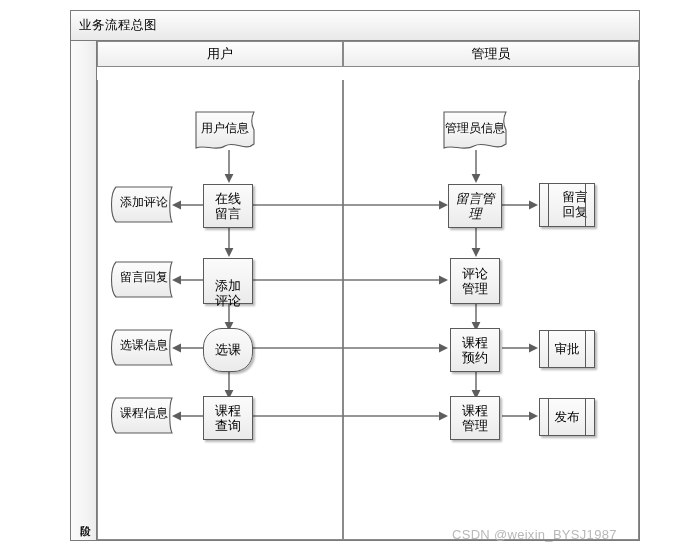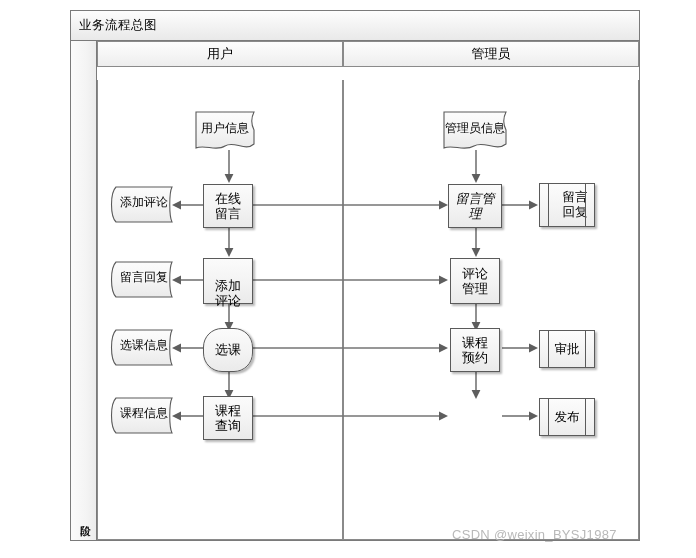--- a/index.html
+++ b/index.html
@@ -313,20 +313,23 @@
 
   <div class="node proc" style="left:448px;top:184px;width:54px;height:44px;">
     <span style="display:block;width:3.1em;font-style:italic;">留言管理</span>
   </div>
   <div class="node proc" style="left:450px;top:258px;width:50px;height:46px;">
     <span style="display:block;width:2.1em;">评论管理</span>
   </div>
   <div class="node proc" style="left:450px;top:328px;width:50px;height:44px;">
     <span style="display:block;width:2.1em;">课程预约</span>
   </div>
+  <div class="node proc" style="left:450px;top:396px;width:50px;height:44px;">
+    <span style="display:block;width:2.1em;">课程管理</span>
+  </div>
 
   <div class="node predef" style="left:539px;top:183px;width:56px;height:44px;padding-left:16px;">
     <span style="display:block;width:2.1em;">留言回复</span>
   </div>
   <div class="node predef" style="left:539px;top:330px;width:56px;height:38px;">
     <span style="display:block;">审批</span>
   </div>
   <div class="node predef" style="left:539px;top:398px;width:56px;height:38px;">
     <span style="display:block;">发布</span>
   </div>

